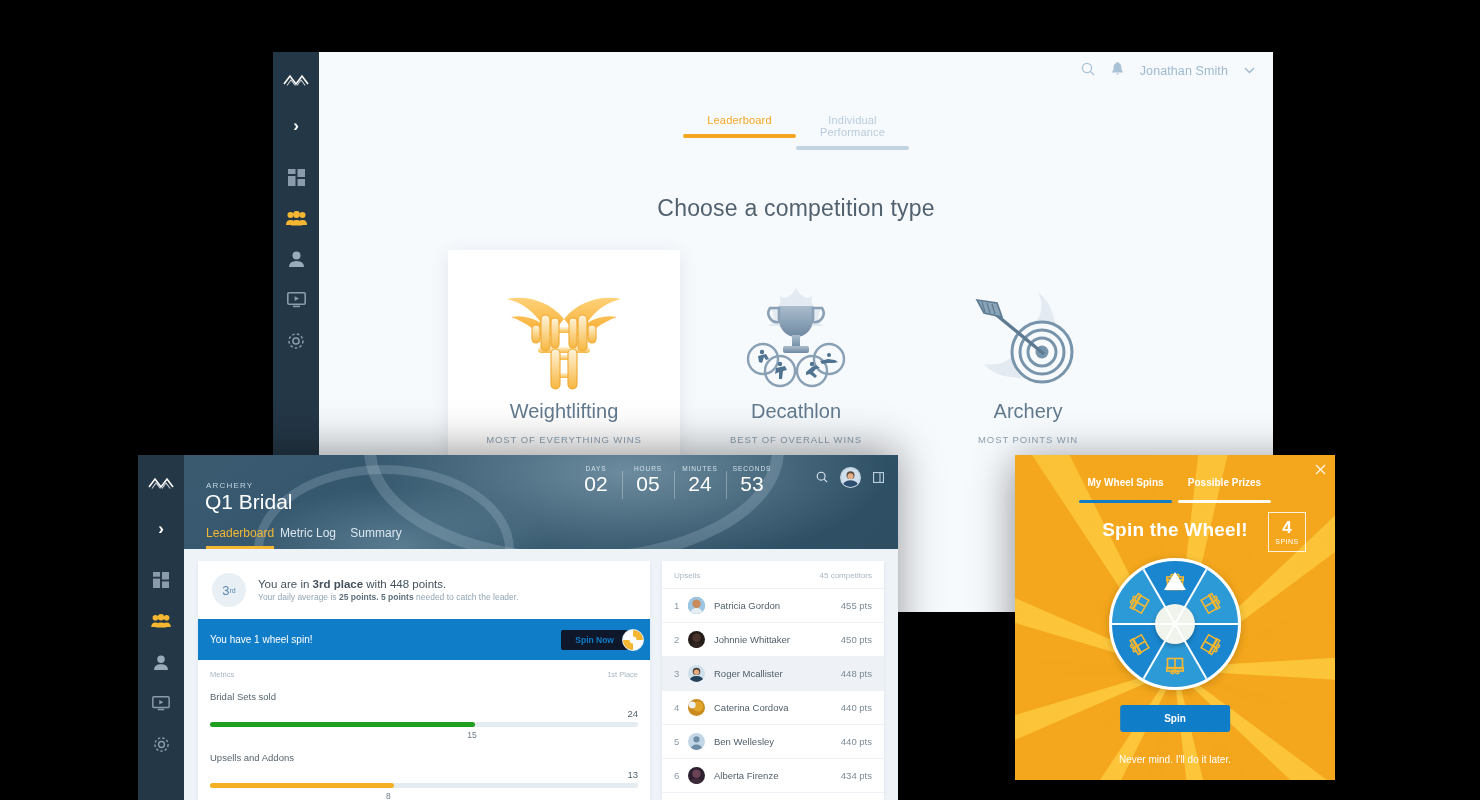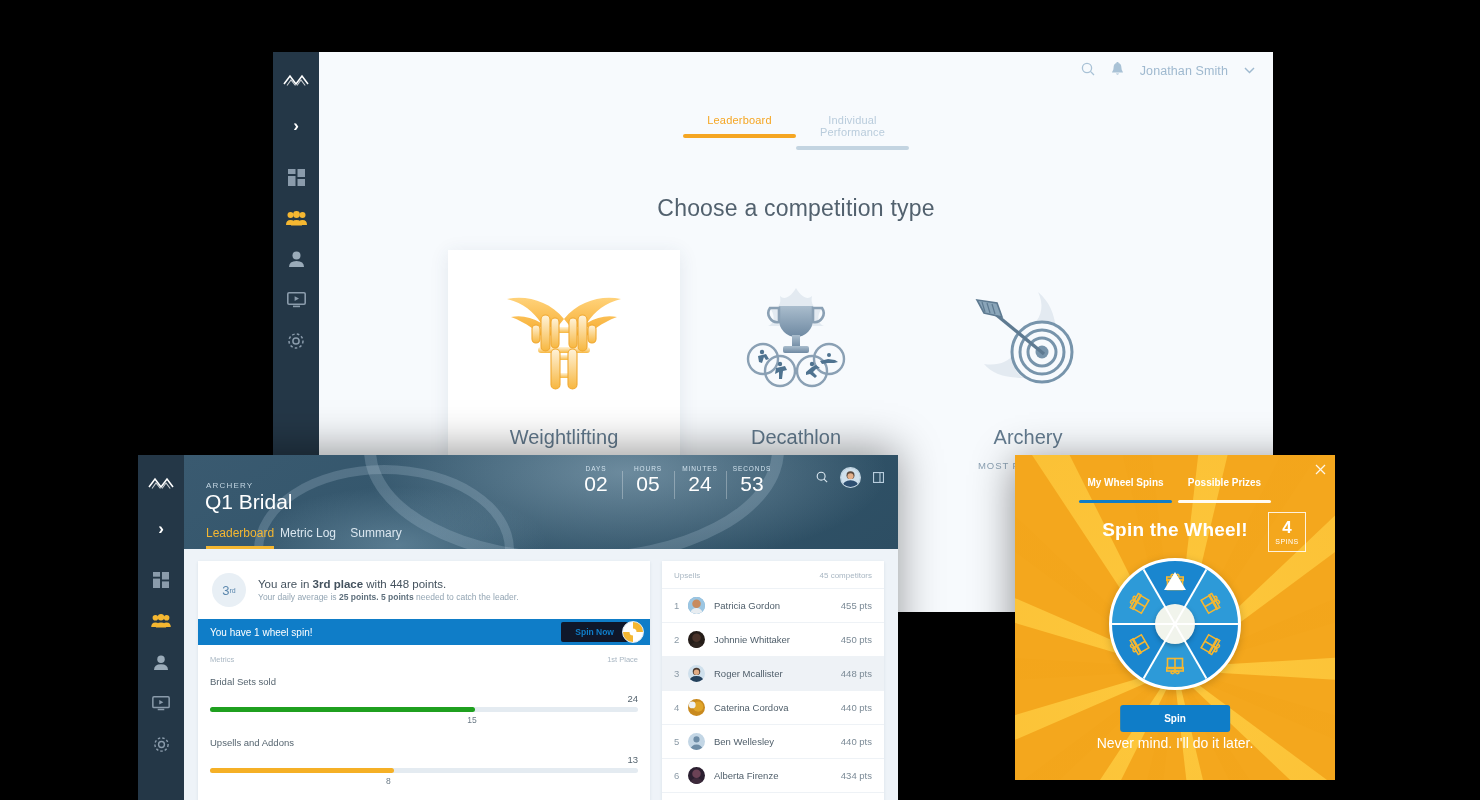--- a/index.html
+++ b/index.html
@@ -43,21 +43,21 @@
   .w1-tab .bar { height: 4px; border-radius: 2px; }
   .w1-tab.active .bar { background:#f5a623; }
   .w1-tab .bar.muted { background:#c3d4e1; }
 
   .w1-title { text-align:center; font-size: 23px; color:#52616e; font-weight: 400; margin-top: 45px; letter-spacing:.2px; }
 
   .cards { display:flex; justify-content:center; margin-top: 28px; }
   .card { width: 232px; height: 300px; display:flex; flex-direction:column; align-items:center; padding-top: 32px; }
   .card.lift { background:#ffffff; box-shadow: 0 3px 18px rgba(40,70,100,.10); }
   .card-art { width: 140px; height: 118px; display:flex; align-items:center; justify-content:center; }
-  .card-name { margin-top: 26px; font-size: 20px; color:#627a8e; font-weight:400; }
+  .card-name { font-size: 20px; color:#627a8e; font-weight:400; }
   .card-sub { margin-top: 11px; font-size: 9.5px; color:#8ca2b4; letter-spacing:.9px; }
 
   .blurb { margin-top: 30px; text-align:center; font-size: 13px; line-height: 1.55; color:#7e93a6; }
 
   
   .win2 {
     position: absolute; left: 138px; top: 455px; width: 760px; height: 345px;
     background: #eef3f8; overflow: hidden;
     box-shadow: 0 -6px 40px rgba(0,0,0,.40);
   }
@@ -101,21 +101,21 @@
   .standing { display:flex; align-items:center; padding: 12px 14px; gap: 12px; }
   .place-badge {
     width: 34px; height: 34px; border-radius:50%; background:#e8eff5; color:#5b87ad;
     display:flex; align-items:center; justify-content:center; font-size: 13px; flex:none;
   }
   .place-badge sup { font-size: 7px; }
   .standing-main { font-size: 11.5px; color:#44525e; }
   .standing-sub { font-size: 8.5px; color:#93a5b3; margin-top: 2px; }
   .standing-sub b { color:#5e6f7c; }
   .spin-bar {
-    background:#0f7dc8; color:#fff; height: 26px; display:flex; align-items:center;
+    background:#0f7dc8; color:#fff; height: 41px; display:flex; align-items:center;
     justify-content:space-between; padding: 0 6px 0 12px; font-size: 10px; position:relative;
   }
   .spin-now {
     background:#0f172a; color:#0f7dc8; border:none; border-radius:2px; font-size: 8.5px;
     font-family:inherit; font-weight:bold; padding: 5px 14px; margin-right: 16px;
   }
   .spin-wheel-mini {
     position:absolute; right: 6px; top: 50%; transform: translateY(-50%);
     width: 22px; height: 22px; border-radius:50%; overflow:hidden;
     background: conic-gradient(#f5b731 0 25%, #fff 0 50%, #f5b731 0 75%, #fff 0 100%);
@@ -182,21 +182,21 @@
   .wheel-ptr {
     position:absolute; left:50%; top: 14px; transform: translateX(-50%);
     width: 0; height: 0; border-left: 11px solid transparent; border-right: 11px solid transparent;
     border-bottom: 18px solid #fff;
   }
   .spin-btn {
     position:absolute; left:50%; bottom: 48px; transform:translateX(-50%);
     background:#0f7dc8; color:#fff; border:none; border-radius:3px;
     font-family:inherit; font-weight:bold; font-size: 10px; padding: 8px 44px;
   }
-  .never-mind { position:absolute; left:0; right:0; bottom: 29px; text-align:center; font-size: 14px; color:#fff; }
+  .never-mind { position:absolute; left:0; right:0; bottom: 15px; text-align:center; font-size: 10px; color:#fff; }
 
   .av-img { width:100%; height:100%; display:block; }
 </style>
 </head>
 <body>
 
 <div class="stage">
 
   <div class="win1">
 

